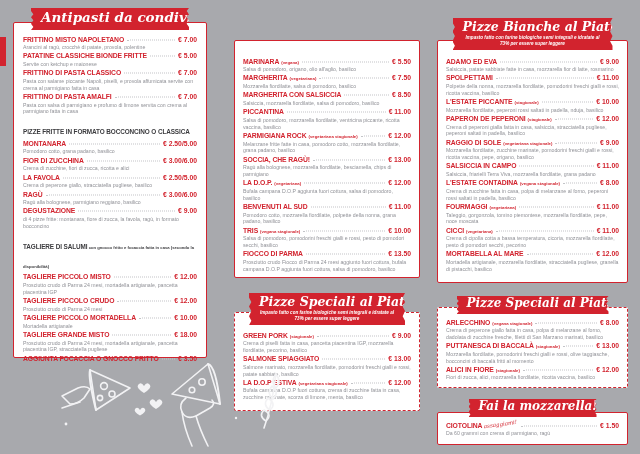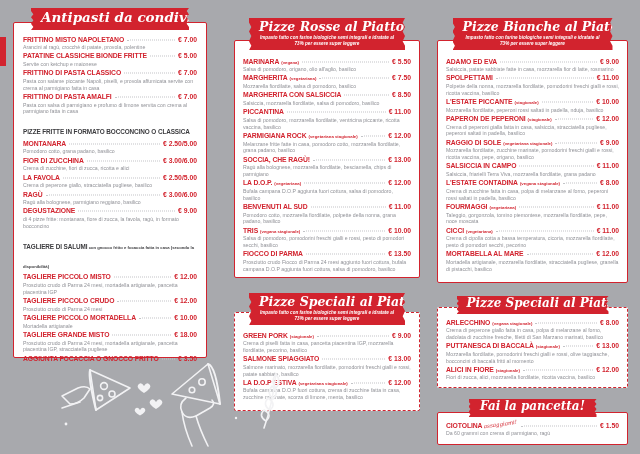--- a/index.html
+++ b/index.html
@@ -148,24 +148,20 @@
           <div class="line">
             <span class="nm">AGGIUNTA FOCACCIA O GNOCCO FRITTO</span>
             <span class="lead"></span>
             <span class="pr">€ 3.50</span>
           </div>
         </div>
       </div>
   </div>
 
   <div class="panel" style="left:234px;top:40px;width:186px;height:238px;">
-    <div class="ribbon" style="top:-23px;width:156px;">
-      <span class="rt">Pizze Rosse al Piatto</span>
-      <span class="rs">Impasto fatto con farine biologiche semi integrali e idratate al 73% per essere super leggere</span>
-    </div>
     <div class="content" style="padding:15px 8px 3px;">
         <div class="mi">
           <div class="line">
             <span class="nm">MARINARA</span>
             <span class="tag">(vegana)</span>
             <span class="lead"></span>
             <span class="pr">€ 5.50</span>
           </div>
           <div class="desc">Salsa di pomodoro, origano, olio all'aglio, basilico</div>
         </div>
@@ -408,21 +404,21 @@
             <span class="lead"></span>
             <span class="pr">€ 12.00</span>
           </div>
           <div class="desc">Fiori di zucca, alici, mozzarella fiordilatte, ricotta vaccina, basilico</div>
         </div>
       </div>
   </div>
 
   <div class="panel" style="left:437px;top:412px;width:191px;height:33px;">
     <div class="ribbon" style="top:-14px;width:128px;height:18px;padding-top:1px;">
-      <span class="rt" style="font-size:12px;">Fai la pancetta!</span>
+      <span class="rt" style="font-size:12px;">Fai la mozzarella!</span>
     </div>
     <div class="content" style="padding:7px 8px 2px;">
         <div class="mi">
           <div class="line">
             <span class="nm">CIOTOLINA</span>
             <span class="script">assaggiami!</span>
             <span class="lead"></span>
             <span class="pr">€ 1.50</span>
           </div>
           <div class="desc">Da 60 grammi con crema di parmigiano, ragù</div>

